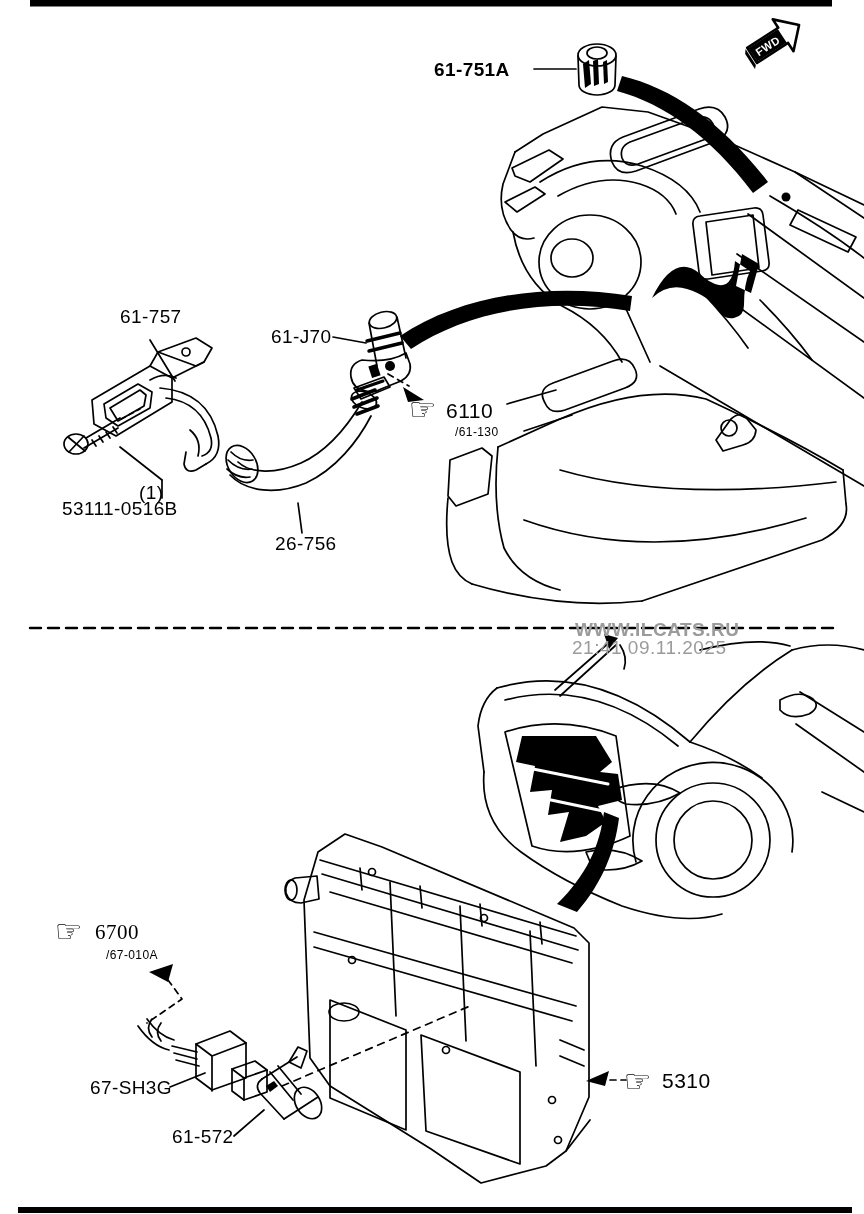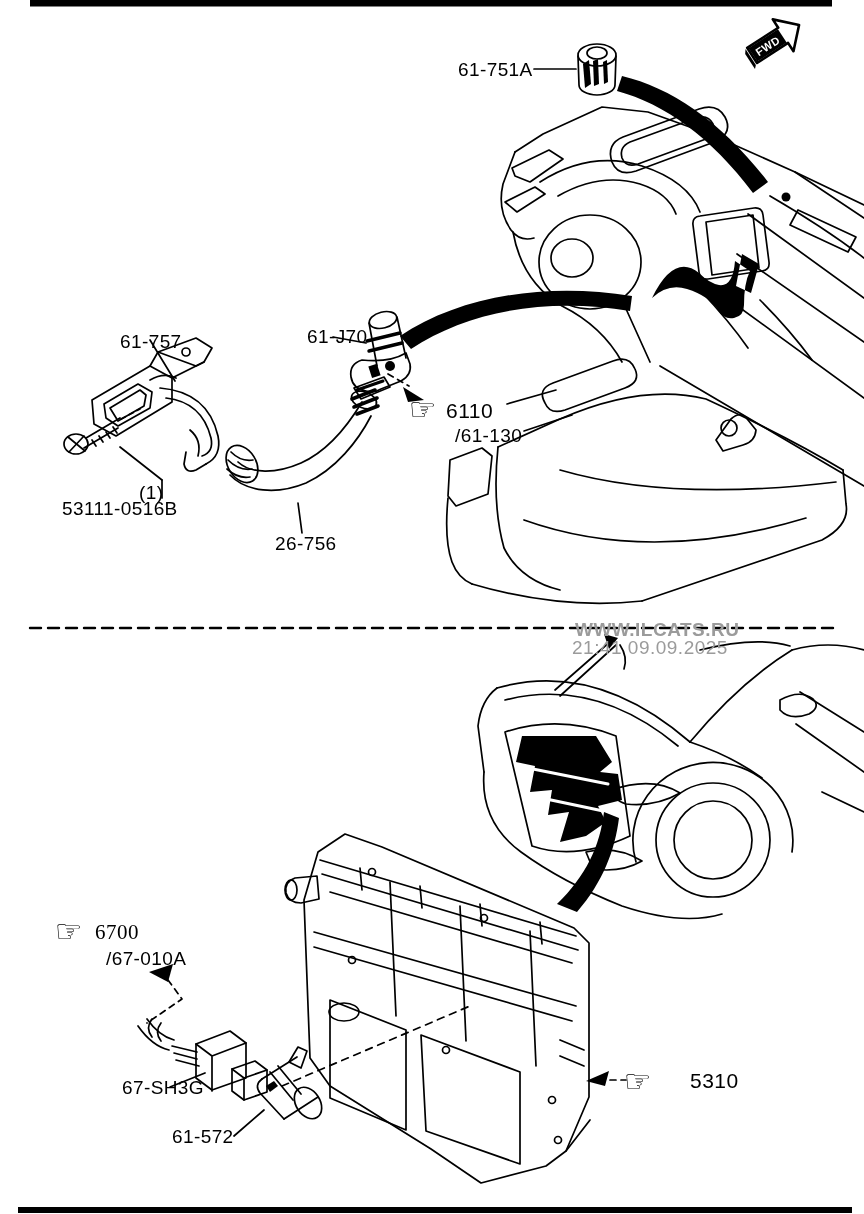--- a/index.html
+++ b/index.html
@@ -1,21 +1,21 @@
 <!DOCTYPE html>
 <html><head>
 <meta charset="utf-8">
 <style>
   html,body{margin:0;padding:0;background:#fff;}
   #page{position:relative;width:864px;height:1214px;background:#ffffff;overflow:hidden;
         font-family:"Liberation Sans",sans-serif;color:#000;}
   #art{position:absolute;left:0;top:0;}
   .lbl{position:absolute;font-size:19px;line-height:1.05;white-space:nowrap;letter-spacing:.4px;}
   .ref{position:absolute;font-size:21px;line-height:1;white-space:nowrap;letter-spacing:.5px;}
-  .sub{position:absolute;font-size:19px;line-height:1;white-space:nowrap;letter-spacing:.4px;}
+  .sub{position:absolute;font-size:12px;line-height:1;white-space:nowrap;letter-spacing:.4px;}
   .hand{position:absolute;font-size:31px;line-height:1;font-family:"DejaVu Sans",sans-serif;}
   .wm{position:absolute;color:#9b9b9b;font-size:19px;line-height:1;letter-spacing:.5px;white-space:nowrap;}
   .fwdtxt{font:bold 11px "Liberation Sans",sans-serif;fill:#fff;letter-spacing:.5px;}
 </style>
 </head>
 <body>
 
 <div id="page">
 
 <svg id="art" width="864" height="1214" viewBox="0 0 864 1214" fill="none" stroke="#000" stroke-width="1.7" stroke-linecap="round" stroke-linejoin="round">
@@ -221,38 +221,38 @@
     <line x1="170" y1="1087" x2="205" y2="1073"></line>
     <line x1="234" y1="1136" x2="264" y2="1110"></line>
   </g>
 
   <g>
     <polygon points="586,1081 609,1071 605,1086" fill="#000" stroke="none"></polygon>
     <line x1="610" y1="1080" x2="626" y2="1080" stroke-dasharray="6 5"></line>
   </g>
 </svg>
 
-<div class="lbl" style="left:458px;top:60px;">61-751A</div>
-<div class="lbl" style="left:120px;top:332px;">61-757</div>
-<div class="lbl" style="left:271px;top:327px;margin-left:36px;">61-J70</div>
+<div class="lbl" style="left:434px;top:60px;font-weight:bold;">61-751A</div>
+<div class="lbl" style="left:120px;top:307px;">61-757</div>
+<div class="lbl" style="left:271px;top:327px;">61-J70</div>
 
 <div class="hand" style="left:409px;top:394px;">☞</div>
 <div class="ref" style="left:446px;top:400px;">6110</div>
 <div class="sub" style="left:455px;top:426px;">/61-130</div>
 
 <div class="lbl" style="left:139px;top:483px;">(1)</div>
 <div class="lbl" style="left:62px;top:499px;">53111-0516B</div>
 <div class="lbl" style="left:275px;top:534px;">26-756</div>
 
 <div class="wm" style="left:575px;top:620px;font-weight:bold;">WWW.ILCATS.RU</div>
-<div class="wm" style="left:572px;top:638px;">21:41 09.09.2025</div>
+<div class="wm" style="left:572px;top:638px;">21:41 09.11.2025</div>
 
 <div class="hand" style="left:55px;top:916px;">☞</div>
 <div class="ref" style="left:95px;top:922px;font-family:Liberation Serif, serif;">6700</div>
 <div class="sub" style="left:106px;top:949px;">/67-010A</div>
 
-<div class="lbl" style="left:90px;top:1078px;margin-left:32px;">67-SH3G</div>
+<div class="lbl" style="left:90px;top:1078px;">67-SH3G</div>
 <div class="lbl" style="left:172px;top:1127px;">61-572</div>
 
 <div class="hand" style="left:624px;top:1066px;">☞</div>
-<div class="ref" style="left:662px;top:1070px;margin-left:28px;">5310</div>
+<div class="ref" style="left:662px;top:1070px;">5310</div>
 
 </div>
 
 </body></html>

